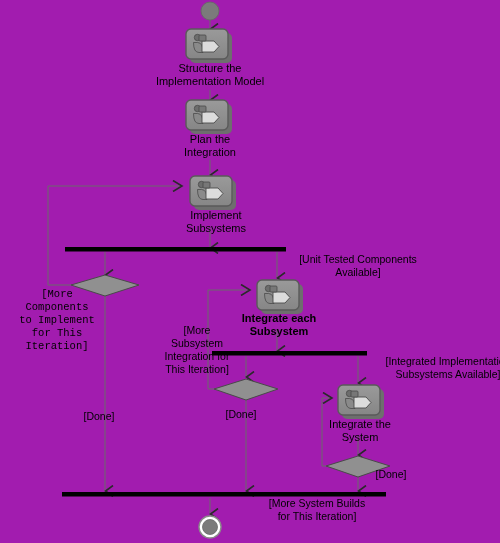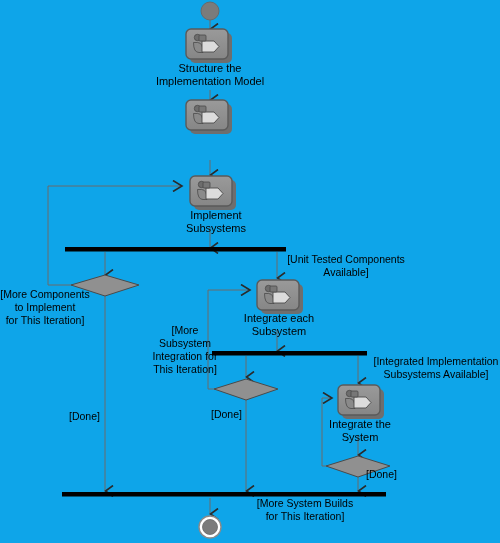--- a/index.html
+++ b/index.html
@@ -4,21 +4,21 @@
 <style>
   html, body {
     margin: 0;
     padding: 0;
     background: #ffffff;
   }
   #canvas {
     position: relative;
     width: 500px;
     height: 543px;
-    background: #0ea5e9;
+    background: #a21caf;
     font-family: "Liberation Sans", sans-serif;
     overflow: hidden;
   }
   svg#diagram {
     position: absolute;
     left: 0;
     top: 0;
     width: 500px;
     height: 543px;
   }
@@ -32,22 +32,22 @@
     white-space: pre-line;
   }
   .guard-label {
     position: absolute;
     font-family: "Liberation Sans", sans-serif;
     font-size: 10.5px;
     color: #000000;
     line-height: 13px;
     white-space: pre-line;
   }
-  .guard-center { text-align: center; }
-  .guard-left { text-align: left; }
+  .guard-center { text-align: center; padding-left: 12px; }
+  .guard-left { text-align: center; }
 </style>
 </head>
 <body>
 
 <div id="canvas">
 
   <svg id="diagram" viewBox="0 0 500 543">
     <defs>
       <marker id="arrowV" markerWidth="12" markerHeight="10" refX="6" refY="8.5" orient="auto" markerUnits="userSpaceOnUse">
         <path d="M0.5,0.5 L6,8 L11.5,0.5" fill="none" stroke="#2a2a2a" stroke-width="1.6"></path>
@@ -167,31 +167,33 @@
 
     <g>
       <circle cx="210" cy="527" r="11" fill="#ffffff" stroke="#8a8a8a" stroke-width="1.4"></circle>
       <circle cx="210" cy="527" r="7.5" fill="#7b7b7b" stroke="#6a6a6a" stroke-width="0.8"></circle>
     </g>
   </svg>
 
   <div class="node-label" style="left:125px; top:62px; width:170px;">Structure the
 Implementation Model</div>
 
+  <div class="node-label" style="left:145px; top:133px; width:130px;">Plan the
+Integration</div>
 
   <div class="node-label" style="left:151px; top:209px; width:130px;">Implement
 Subsystems</div>
 
-  <div class="node-label" style="left:218px; top:312px; width:122px;">Integrate each
+  <div class="node-label" style="left:218px; top:312px; width:122px;font-weight:bold;">Integrate each
 Subsystem</div>
 
   <div class="node-label" style="left:300px; top:418px; width:120px;">Integrate the
 System</div>
 
-  <div class="guard-label guard-center" style="left:-1px; top:288px; width:92px;">[More Components
+  <div class="guard-label guard-center" style="left:-1px; top:288px; width:92px;font-family:Liberation Mono, monospace;">[More Components
 to Implement
 for This Iteration]</div>
 
   <div class="guard-label guard-left" style="left:69px; top:410px; width:60px;">[Done]</div>
 
   <div class="guard-label guard-center" style="left:278px; top:253px; width:136px;">[Unit Tested Components
 Available]</div>
 
   <div class="guard-label guard-center" style="left:149px; top:324px; width:72px;">[More
 Subsystem

